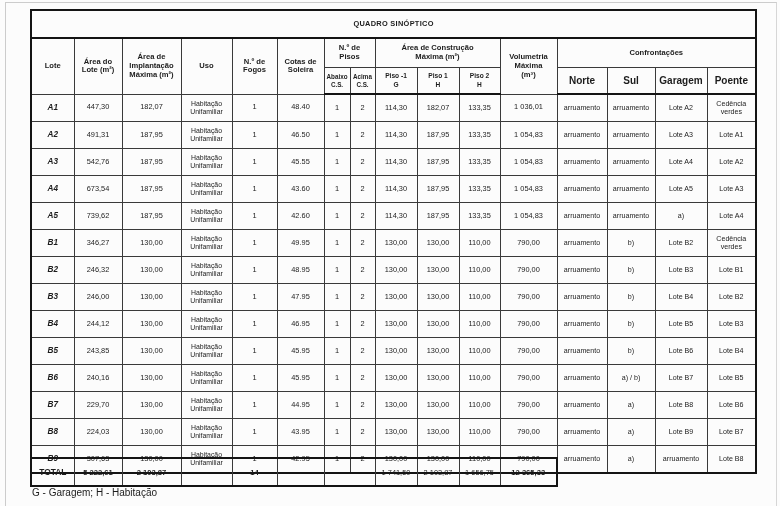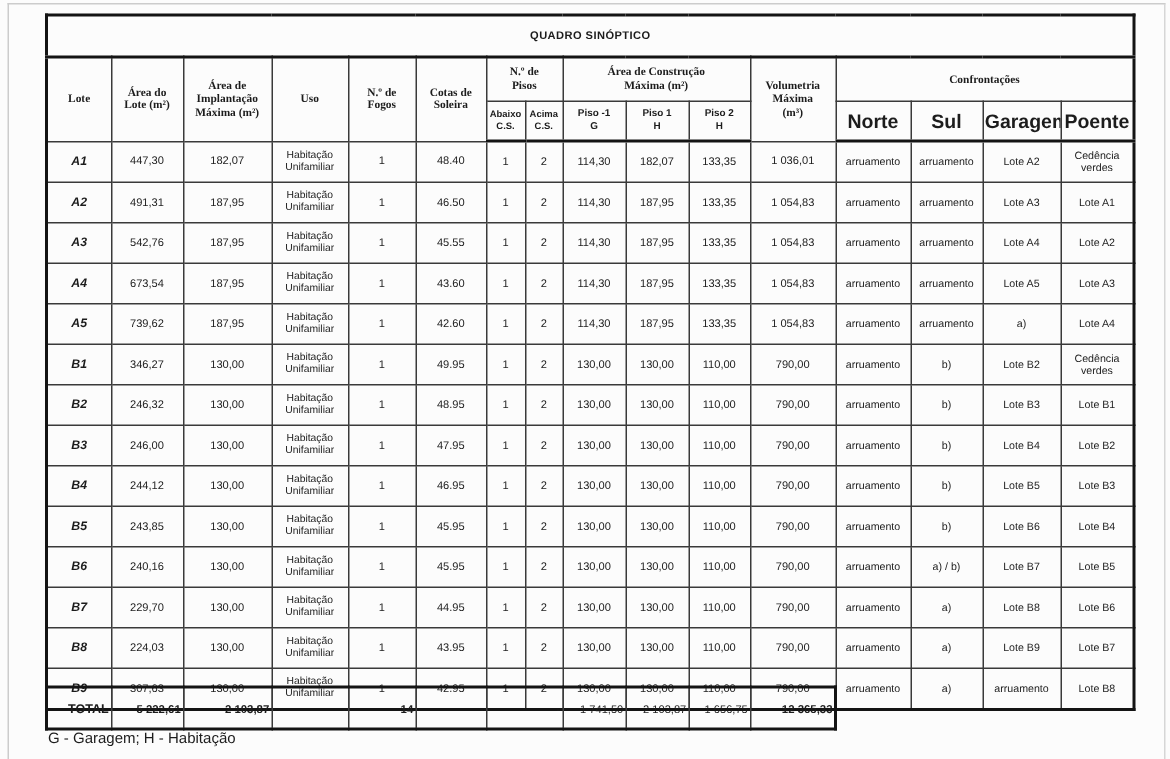--- a/index.html
+++ b/index.html
@@ -28,37 +28,37 @@
     text-align:center;vertical-align:middle;
     padding:0 1px;
     white-space:pre-line;
     overflow:hidden;
   }
   .title-row td{
     height:23px;
     border-bottom:2px solid #141414;
     font-weight:bold;font-size:10.5px;letter-spacing:.3px;
   }
-  .h-main th{height:28px;font-weight:bold;font-size:7.6px;line-height:1.15;font-family:Liberation Serif, serif;}
+  .h-main th{height:28px;font-weight:bold;font-size:7.6px;line-height:1.15;}
   .h-sub th{height:25px;font-weight:bold;border-bottom:2px solid #141414;}
   .h-sub th.small{font-size:6.3px;line-height:1.15;}
   .h-sub th.piso{font-size:6.6px;line-height:1.25;font-weight:bold;}
-  .h-sub th.dir{font-size:13px;text-align:center;}
+  .h-sub th.dir{font-size:10px;text-align:center;}
   .main-table tbody td{height:26px;font-size:7.4px;line-height:1.15;}
   .main-table tbody td.c-lote{font-weight:bold;font-size:8.2px;font-style:italic;}
   .main-table tbody td.c-uso{font-size:6.9px;}
   .main-table tbody td.c-conf{font-size:7.1px;}
   
   .total-table{
     position:absolute;left:30px;top:457px;width:527px;
     border:2px solid #141414;
   }
   .total-table td{
     border:1px solid #3a3a3a;
-    height:26px;text-align:right;vertical-align:middle;
+    height:26px;text-align:center;vertical-align:middle;
     font-size:7.6px;font-weight:bold;padding:0 1px;
   }
   .total-table td.t-label{font-size:8.4px;}
   .total-table td.t-plain{font-weight:normal;font-size:7.4px;}
   
   .notes{
     position:absolute;left:563px;top:459px;
     font-size:7.8px;line-height:11px;
   }
   .footnote{

